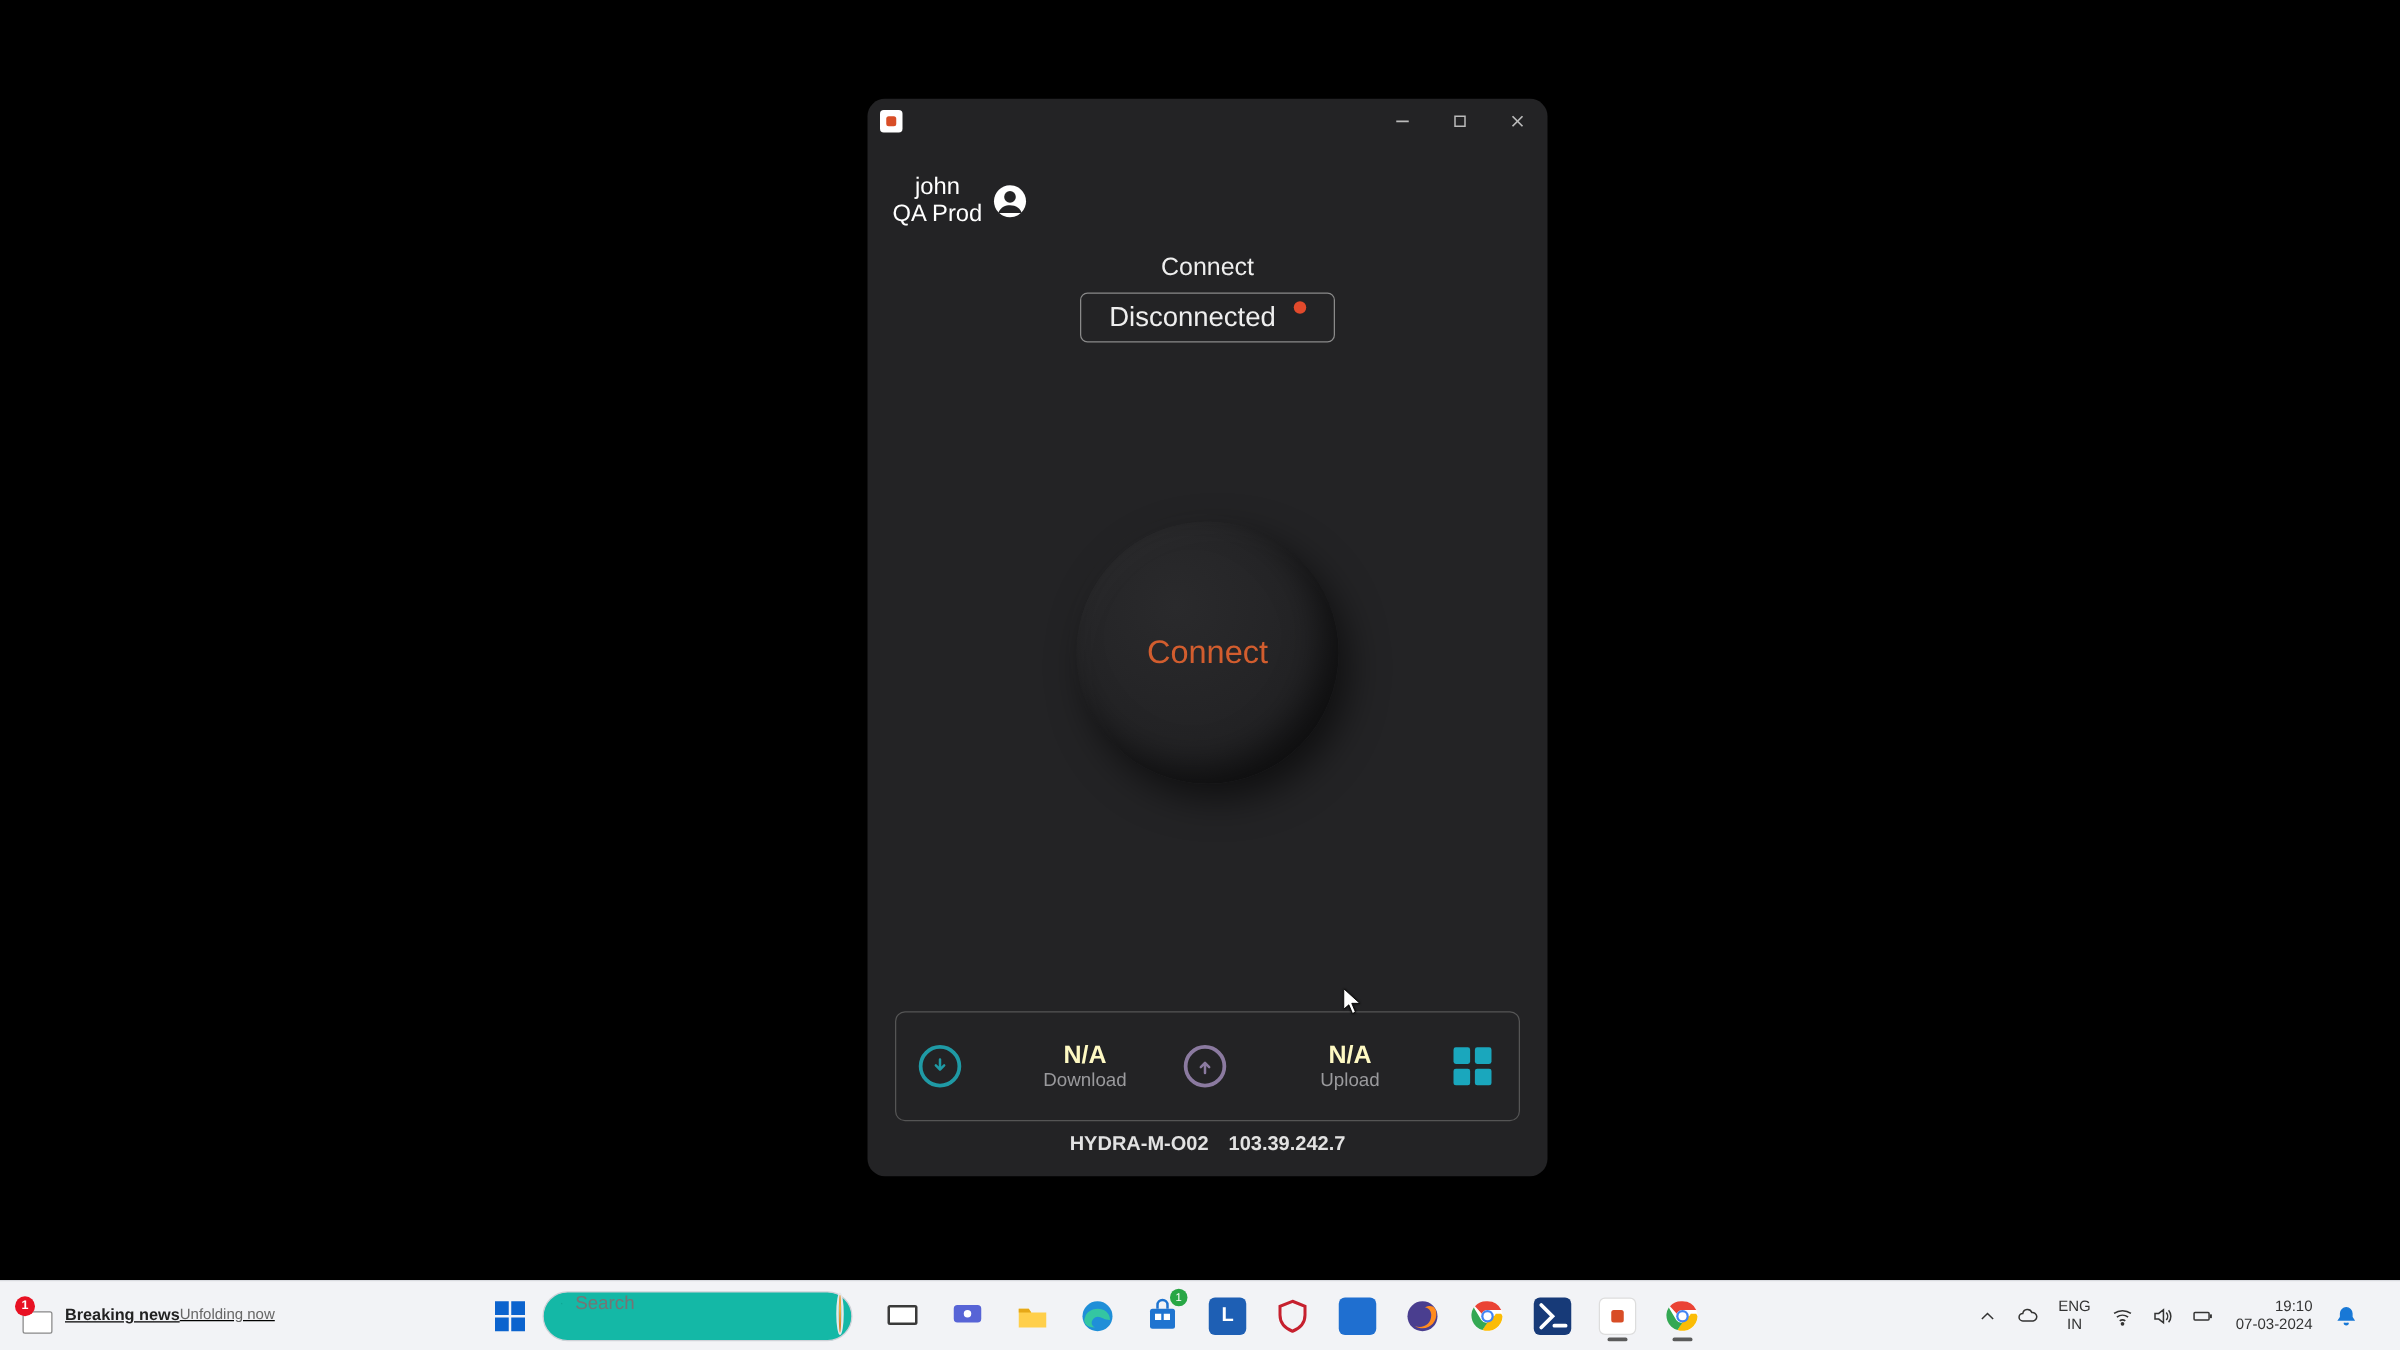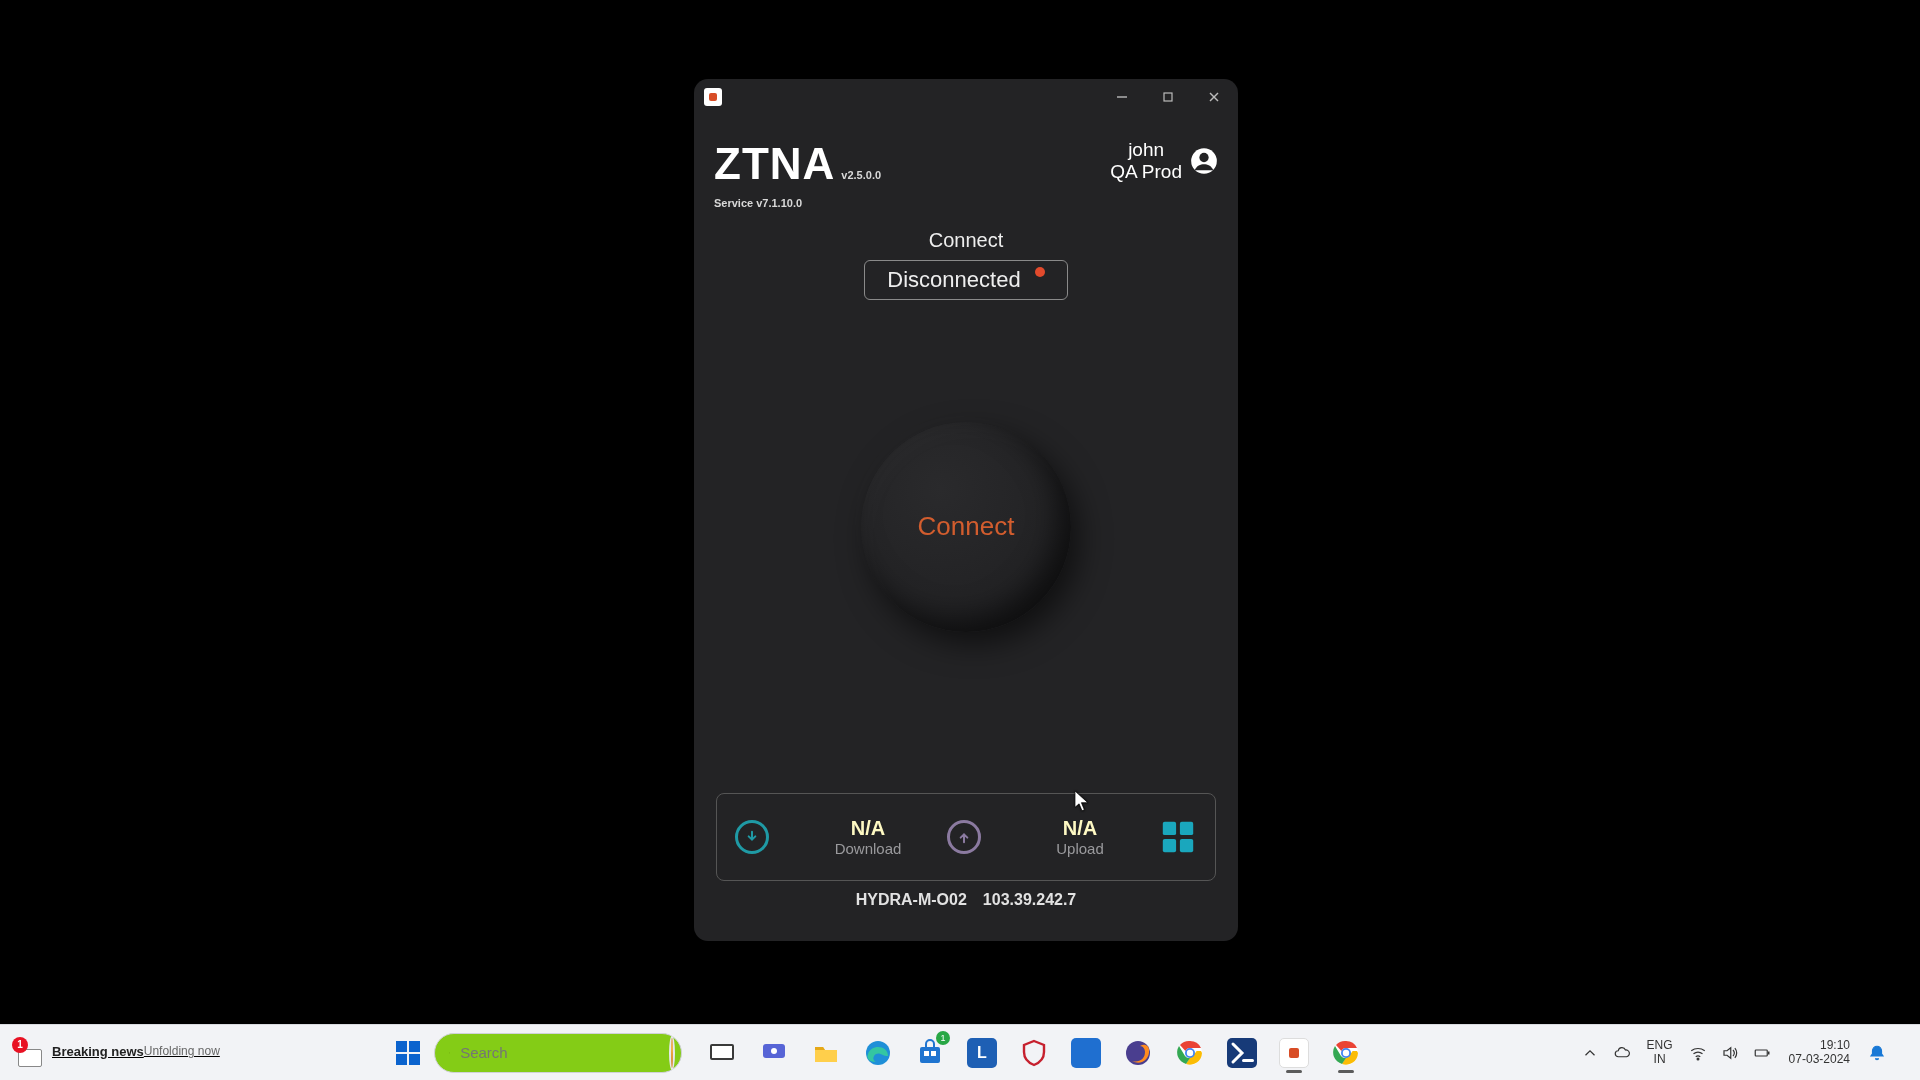--- a/index.html
+++ b/index.html
@@ -80,21 +80,21 @@
 .stat-icon { width: 34px; height: 34px; border-radius: 50%; display: flex; align-items: center; justify-content: center; }
 .stat-icon.dl { border: 3px solid #1f9aa5; }
 .stat-icon.ul { border: 3px solid #8b7aa0; }
 .stat-icon svg { width: 16px; height: 16px; }
 .stat-text { text-align: center; flex: 1; }
 .stat-val { font-size: 20px; font-weight: 700; color: #fef9c3; }
 .stat-lab { font-size: 15px; color: #9a9a9d; }
 .grid-icon { width: 38px; height: 38px; cursor: pointer; }
 .grid-icon .sq { fill: #1aa7bd; }
 
-.footer-info { display: flex; justify-content: center; gap: 16px; color: #e2e2e2; font-size: 16px; margin-bottom: 22px; font-weight: 600; }
+.footer-info { display: flex; justify-content: center; gap: 16px; color: #e2e2e2; font-size: 16px; margin-bottom: 6px; font-weight: 600; }
 
 .cursor { position: absolute; left: 1075px; top: 791px; width: 14px; height: 18px; pointer-events: none; }
 .cursor svg { filter: drop-shadow(0 0 1px #000); }
 
 
 .taskbar {
   position: absolute; left: 0; bottom: 0; width: 1920px; height: 56px;
   background: #f2f3f6;
   border-top: 1px solid #d9dbe0;
   display: flex; align-items: center;
@@ -107,23 +107,23 @@
 .news-txt { display: flex; flex-direction: row; line-height: 1.15; text-decoration: underline; }
 .news-title { font-size: 13px; color: #222; font-weight: 600; }
 .news-sub { font-size: 12px; color: #666; }
 
 .tb-center { display: flex; align-items: center; gap: 8px; }
 .start-btn { width: 36px; height: 36px; display: flex; align-items: center; justify-content: center; cursor: pointer; border-radius: 4px; }
 .win-logo { width: 26px; height: 26px; }
 .win-logo rect { fill: #0b63ce; }
 
 .search-box {
-  display: flex; align-items: center; gap: 10px;
+  display: flex; align-items: flex-start; gap: 10px;
   width: 248px; height: 40px;
-  background: #84cc16; border: 1px solid #d0d2d8;
+  background: #14b8a6; border: 1px solid #d0d2d8;
   border-radius: 20px; padding: 0 6px 0 14px;
   position: relative;
 }
 .search-box svg.mag { width: 18px; height: 18px; stroke: #555; }
 .search-box input { border: none; outline: none; flex: 1; font-size: 15px; color: #444; background: transparent; }
 .search-avatar {
   width: 34px; height: 34px; border-radius: 50%;
   background: radial-gradient(circle at 40% 35%, #f4b042 0%, #d8862c 70%);
   border: 2px solid #e6e8ec;
 }
@@ -170,27 +170,20 @@
         <svg width="14" height="14" viewBox="0 0 14 14">
             <line x1="3" y1="3" x2="11" y2="11" stroke-width="1.4"></line>
             <line x1="11" y1="3" x2="3" y2="11" stroke-width="1.4"></line>
           </svg>
       </div>
     </div>
   </div>
 
   <div class="content">
     <div class="header-row">
-      <div class="brand-col">
-        <div class="brand-line">
-          <span class="brand">ZTNA</span>
-          <span class="brand-ver">v2.5.0.0</span>
-        </div>
-        <span class="service-ver">Service v7.1.10.0</span>
-      </div>
       <div class="user-col">
         <div class="user-text">
           <div class="user-name">john</div>
           <div class="user-env">QA Prod</div>
         </div>
         <svg class="avatar-icon" viewBox="0 0 24 24">
           <circle cx="12" cy="12" r="11" fill="#fff"></circle>
           <circle cx="12" cy="9" r="4" fill="#232325"></circle>
           <path d="M4 20c1.6-4 5-5.2 8-5.2s6.4 1.2 8 5.2" fill="#232325"></path>
         </svg>

